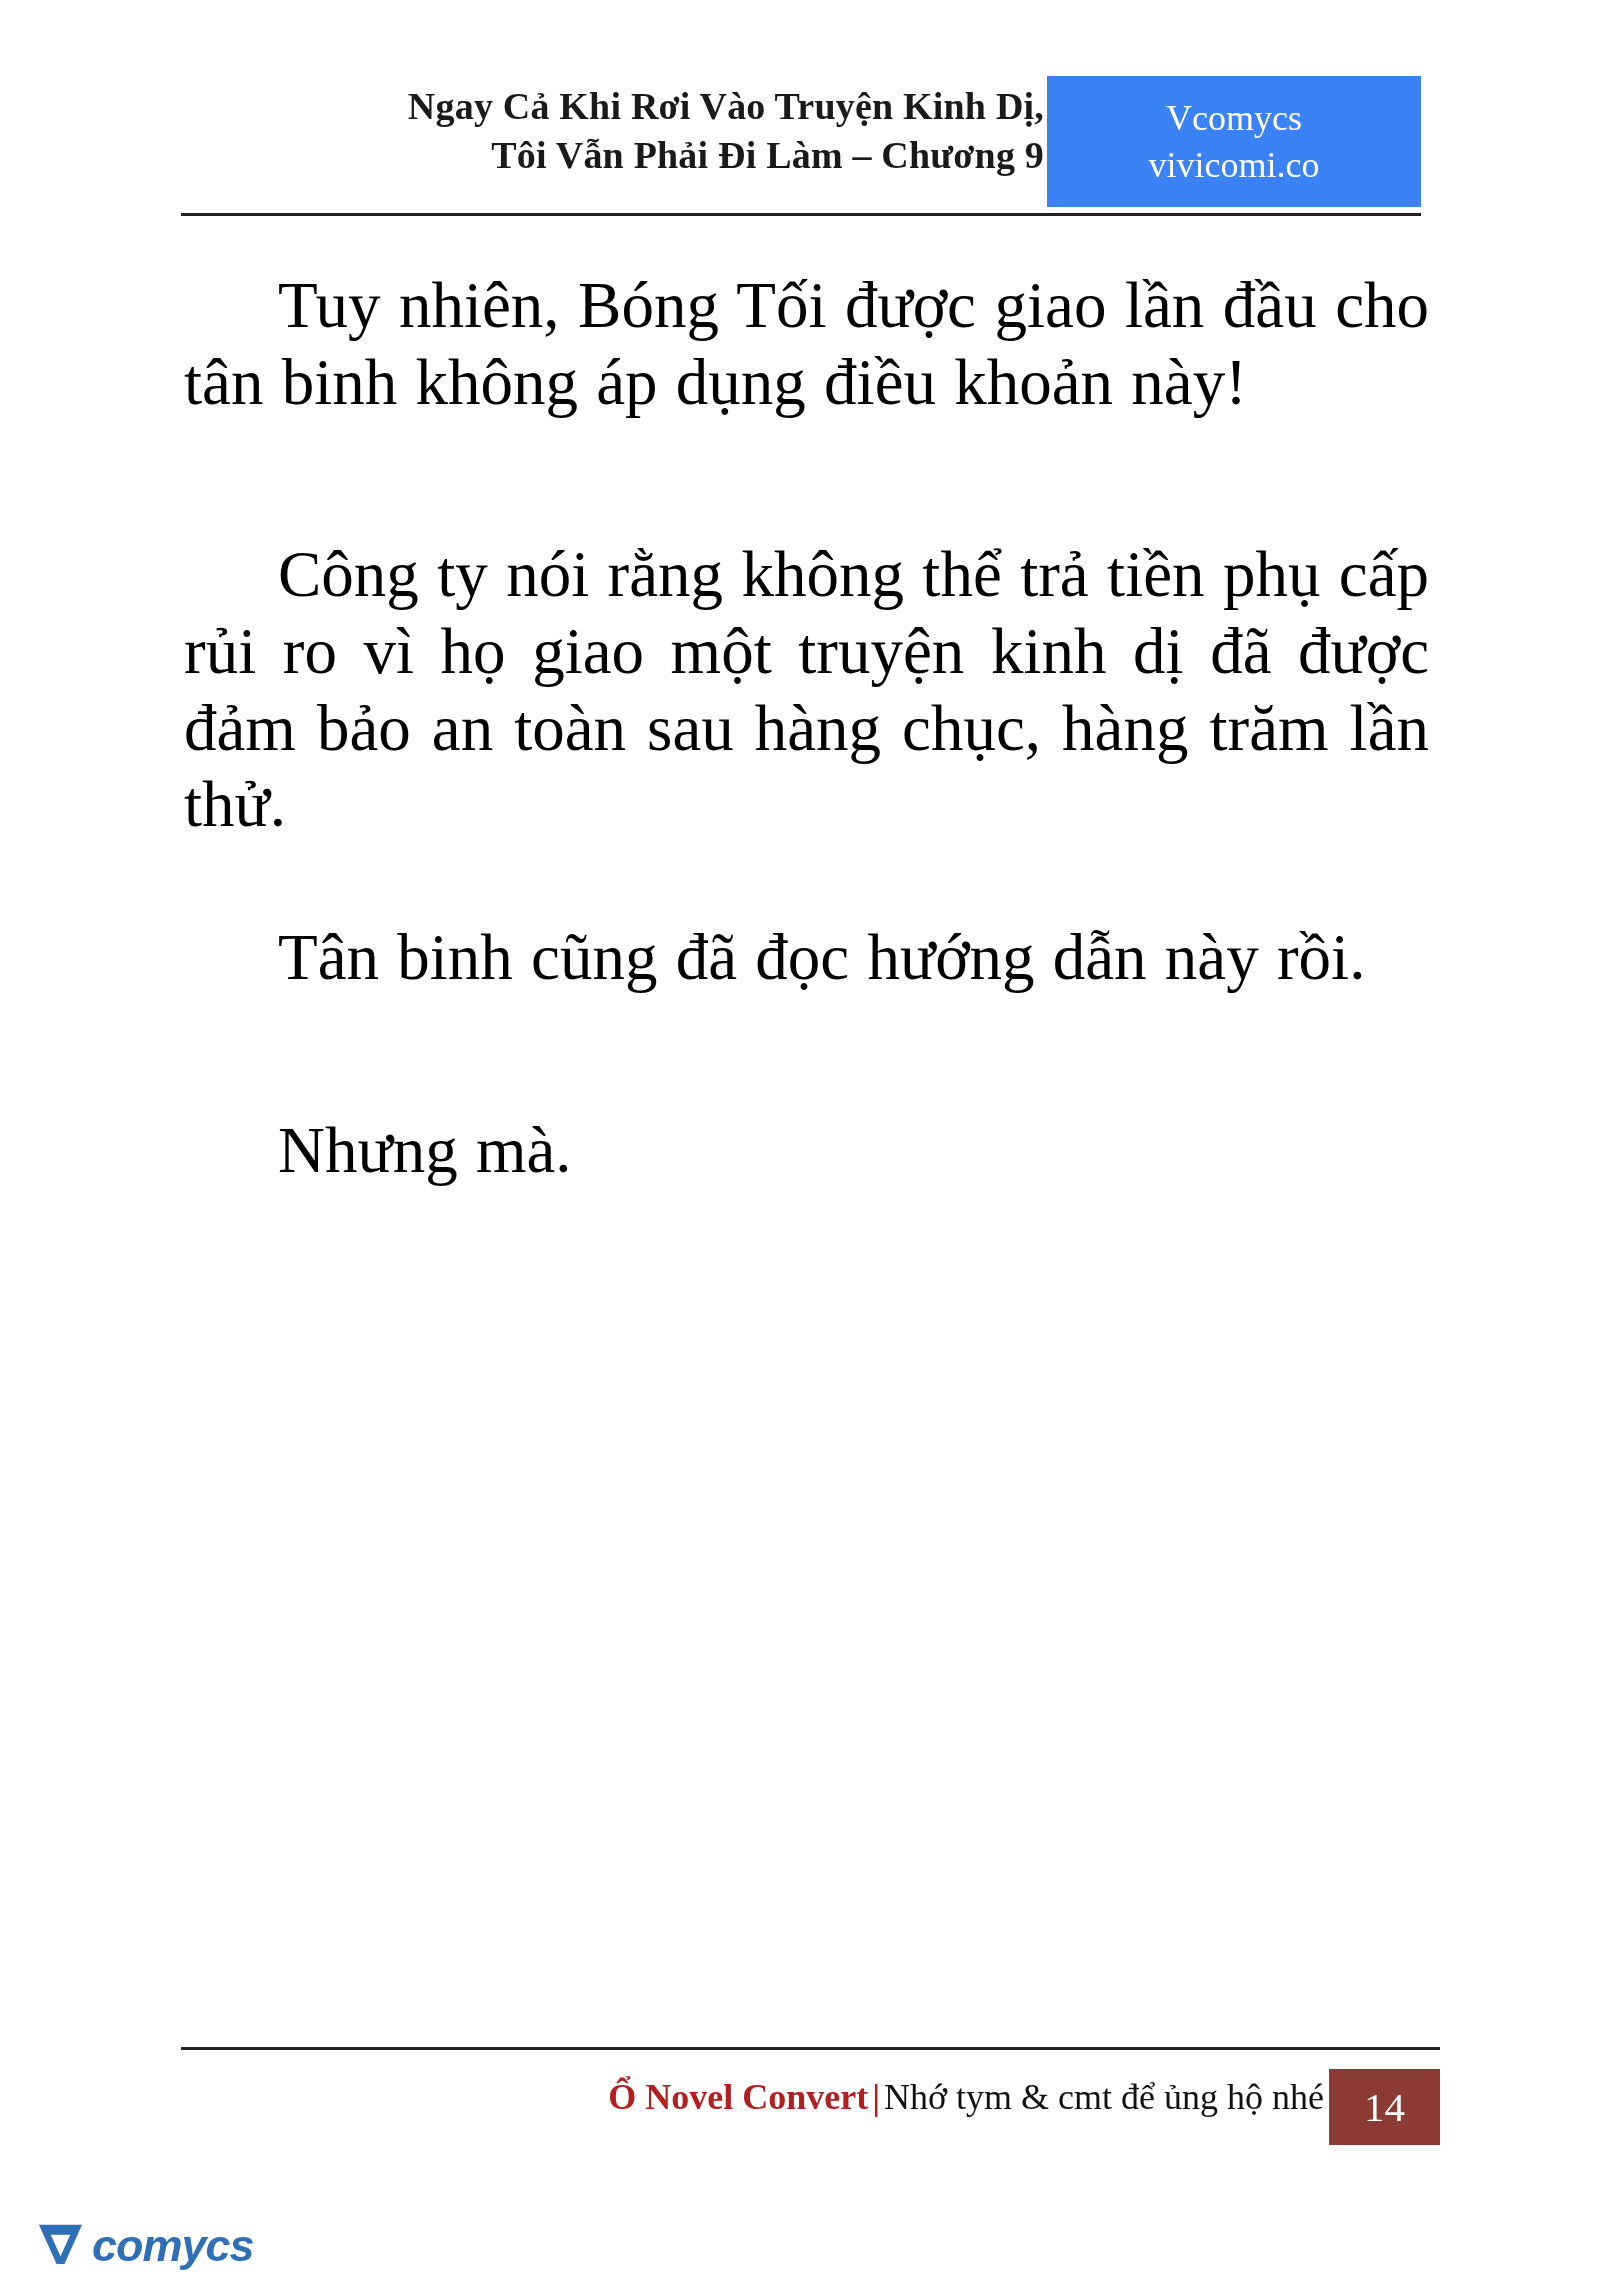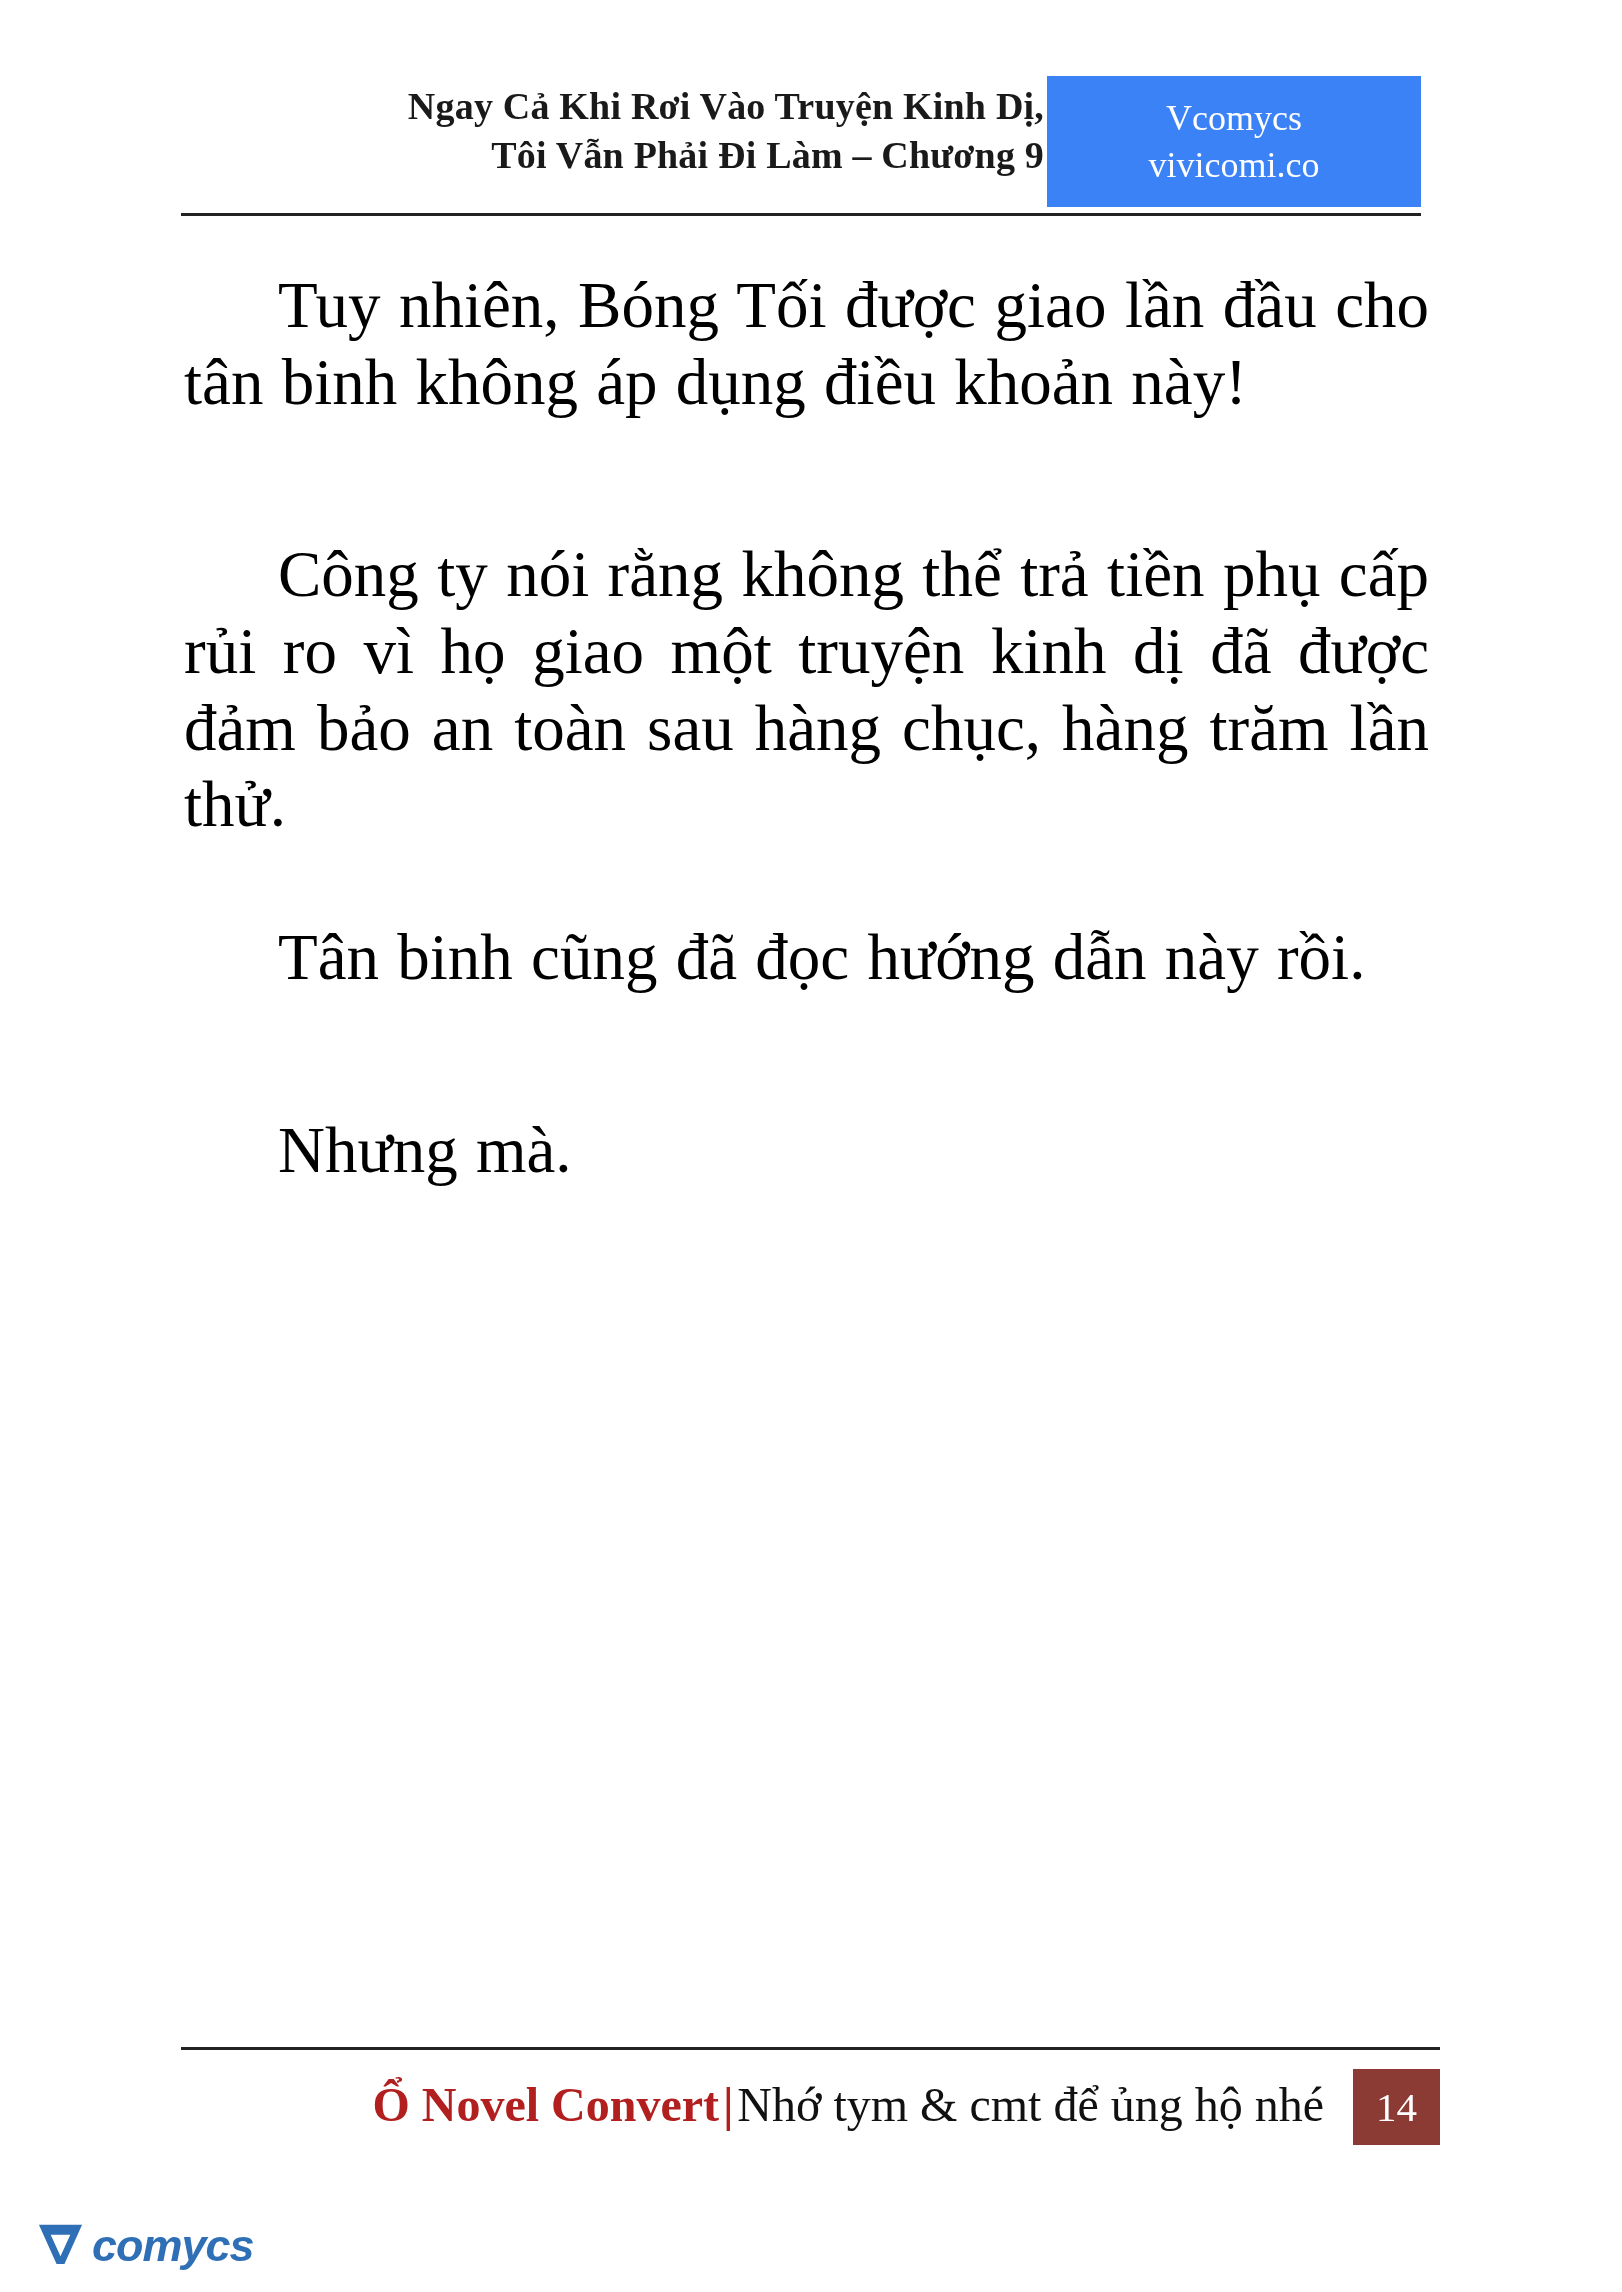--- a/index.html
+++ b/index.html
@@ -120,40 +120,40 @@
     width: 1259px;
     height: 73px;
   }
   .footer-text {
     position: absolute;
     right: 116px;
     top: 7.8px;
     text-align: right;
     white-space: nowrap;
     font-family: "Liberation Serif", serif;
-    font-size: 48px;
+    font-size: 36px;
     line-height: 1.2;
   }
   .footer-brand {
     color: #b21f1f;
     font-weight: bold;
   }
   .footer-sep {
     color: #b21f1f;
     font-weight: bold;
     padding: 0 3.9px;
   }
   .footer-note {
     color: #111111;
   }
   .page-number {
     position: absolute;
     right: 0px;
     top: 0px;
-    width: 87px;
+    width: 111px;
     height: 76px;
     background: #8c3a34;
     color: #ffffff;
     display: flex;
     align-items: center;
     justify-content: center;
     font-family: "Liberation Serif", serif;
     font-size: 41px;
   }
 

